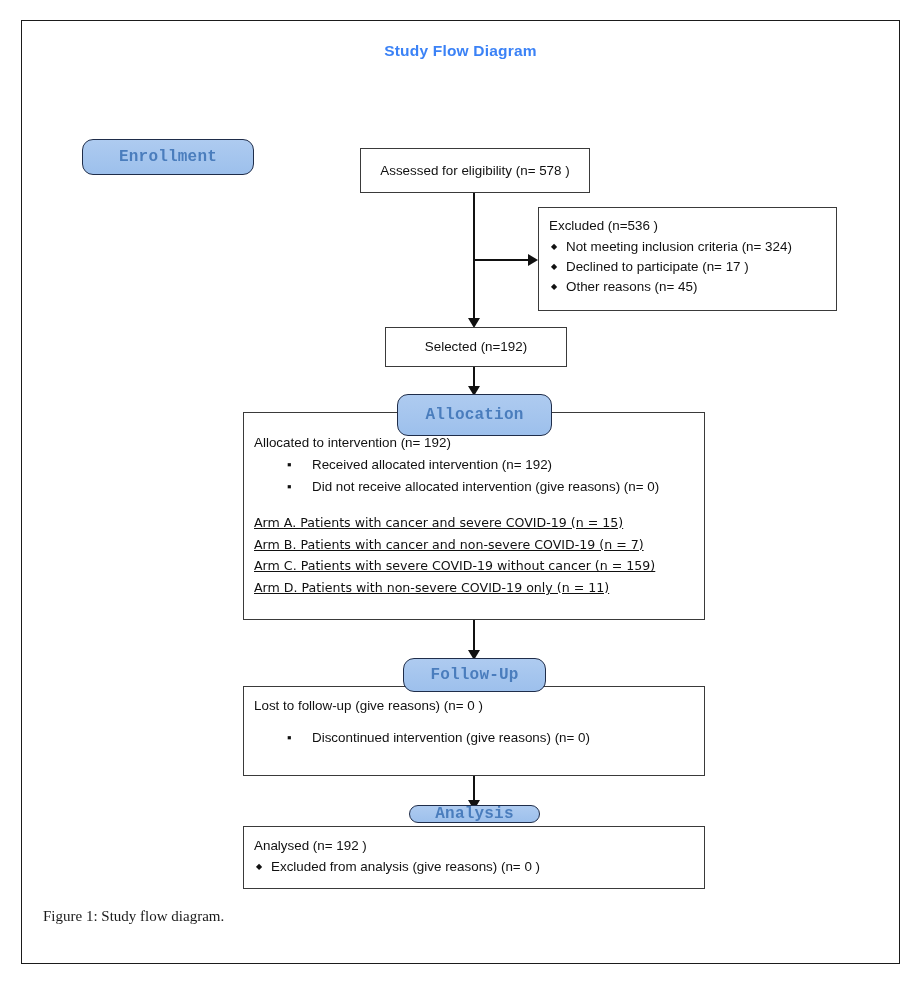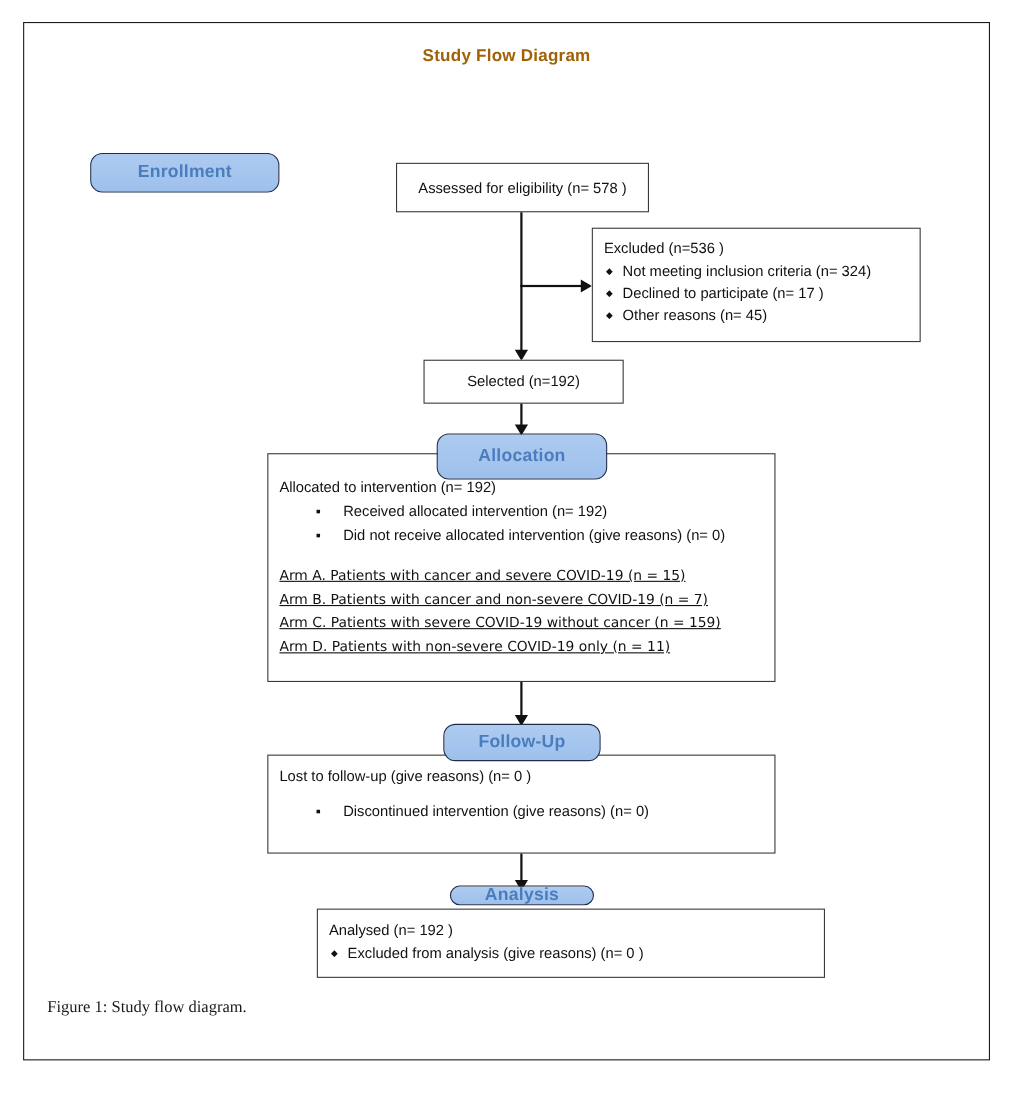--- a/index.html
+++ b/index.html
@@ -30,21 +30,21 @@
   }
   .fig-title {
     position: absolute;
     left: 21px;
     top: 42px;
     width: 879px;
     text-align: center;
     font-size: 15.5px;
     font-weight: bold;
     letter-spacing: 0.2px;
-    color: #a16207;
+    color: #3b82f6;
   }
   
   .node {
     position: absolute;
     box-sizing: border-box;
     border: 1.6px solid #3a3a3a;
     background: #ffffff;
     font-size: 13.4px;
     line-height: 1.42;
     color: #111111;
@@ -108,21 +108,21 @@
     text-decoration: underline;
   }
   
   .stage {
     position: absolute;
     box-sizing: border-box;
     background: linear-gradient(#aecbf0, #9dc0ec);
     border: 1.7px solid #1f2d4a;
     border-radius: 11px;
     color: #4a7dbd;
-    font-family: Liberation Sans, sans-serif;
+    font-family: Liberation Mono, monospace;
     font-size: 16px;
     font-weight: bold;
     display: flex;
     align-items: center;
     justify-content: center;
     z-index: 5;
     letter-spacing: 0.2px;
   }
   
   .vline {
@@ -238,21 +238,21 @@
     </div>
   </div>
 
   <div class="stage" style="left:403px; top:658px; width:143px; height:34px;">
     <span>Follow-Up</span>
   </div>
 
   <div class="vline" style="left:473px; top:776px; height:32px;"></div>
   <div class="arrow-down" style="left:468px; top:800px;"></div>
 
-  <div class="node" style="left:243px; top:826px; width:462px; height:63px;margin-left:45px;">
+  <div class="node" style="left:243px; top:826px; width:462px; height:63px;">
     <div class="body" style="padding-top:9px;">
       <p class="line">Analysed  (n= 192 )</p>
       <ul class="bullets diamond">
         <li>Excluded from analysis (give reasons) (n= 0 )</li>
       </ul>
     </div>
   </div>
 
   <div class="stage" style="left:409px; top:805px; width:131px; height:18px;">
     <span>Analysis</span>

